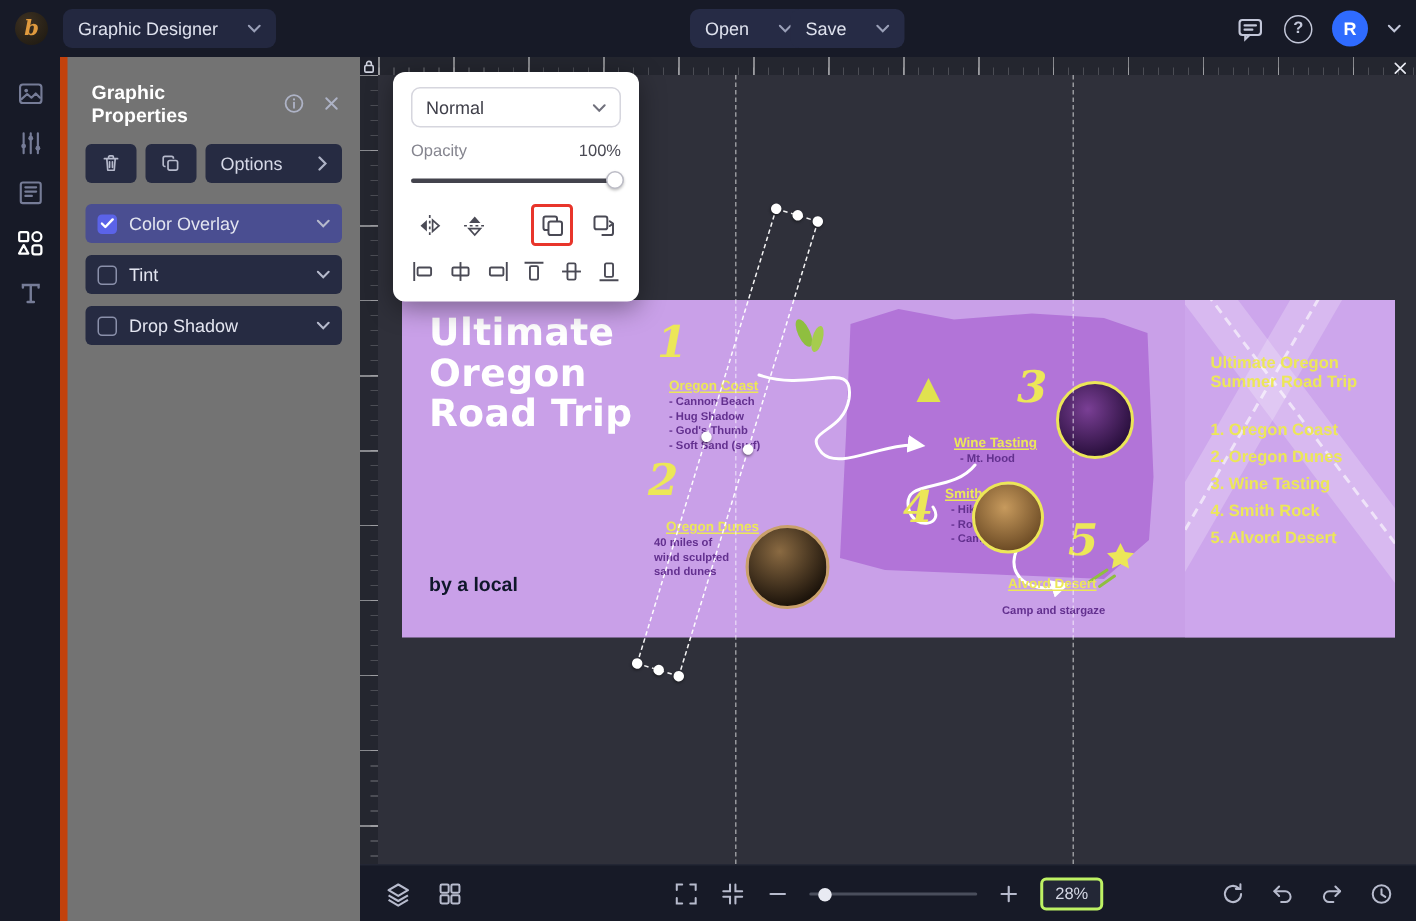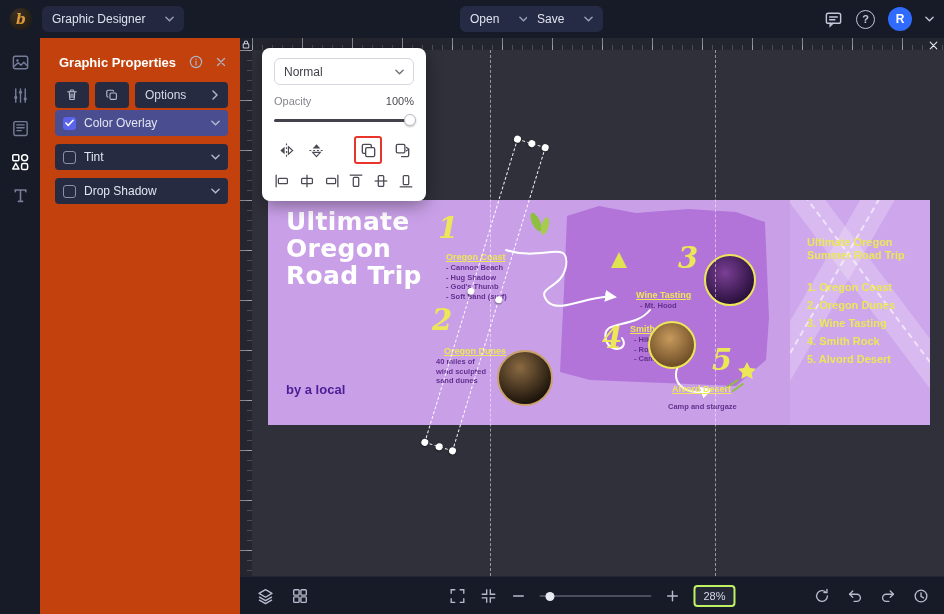--- a/index.html
+++ b/index.html
@@ -27,31 +27,31 @@
   .avatar { width:24px; height:24px; border-radius:50%; background:#2f6bff; color:#fff; font-size:12px; font-weight:bold;
             display:flex; align-items:center; justify-content:center; cursor:pointer; }
 
   
   .rail { position:absolute; left:0; top:38px; bottom:0; width:40px; background:#171a27;
           display:flex; flex-direction:column; align-items:center; padding-top:15px; gap:14px; z-index:90; }
   .rail button { color:#767c97; cursor:pointer; border:none; background:transparent; padding:0; }
   .rail button.active { color:#ffffff; }
 
   
-  .props { position:absolute; left:40px; top:38px; bottom:0; width:200px; background:#c2410c; z-index:90; border-left:3px solid #c2410c; }
+  .props { position:absolute; left:40px; top:38px; bottom:0; width:200px; background:#737373; z-index:90; border-left:5px solid #c2410c; }
   .props-head { display:flex; align-items:center; gap:10px; padding:16px 12px 12px 16px; }
   .props-title { flex:1; color:#fff; font-size:13px; font-weight:bold; }
   .hic { color:#aeb3c6; cursor:pointer; border:none; background:transparent; padding:0; }
   .props-tools { display:flex; gap:6px; padding:0 12px; height:26px; }
   .tool-btn { width:34px; height:26px; background:#262b42; border-radius:4px; color:#b6bacc;
               display:flex; align-items:center; justify-content:center; cursor:pointer; border:none; }
   .options-btn { flex:1; background:#262b42; border-radius:4px; color:#d5d8e6; font-size:12px;
                  display:flex; align-items:center; padding:0 10px; cursor:pointer; border:none; font-family:inherit; }
   .options-btn .ch { margin-left:auto; color:#aeb3c6; }
-  .prop-rows { margin-top:2px; }
+  .prop-rows { margin-top:14px; }
   .prop-row { margin:0 12px 8px; height:26px; border-radius:4px; background:#262b42; display:flex; align-items:center;
               gap:8px; padding:0 8px; cursor:pointer; }
   .prop-row.selected { background:#4a4e91; }
   .cbx { width:13px; height:13px; border-radius:3px; border:1.5px solid #8a90aa; flex:0 0 auto; }
   .cbx.checked { border:none; background:#5b63e8; color:#fff; display:flex; align-items:center; justify-content:center; }
   .prop-label { font-size:12px; color:#e3e5f0; }
   .prop-row .ch { margin-left:auto; color:#b6bacc; }
 
   
   .canvas { position:absolute; left:240px; top:38px; right:0; bottom:38px; background:#2f303a; overflow:hidden; }
@@ -77,21 +77,21 @@
   .hdl { position:absolute; width:7px; height:7px; border-radius:50%; background:#fff; box-shadow:0 1px 2px rgba(0,0,0,.45); }
   .h-nw{left:-4px;top:-4px} .h-n{left:calc(50% - 3.5px);top:-4px} .h-ne{right:-4px;top:-4px}
   .h-e{right:-4px;top:calc(50% - 3.5px)} .h-se{right:-4px;bottom:-4px} .h-s{left:calc(50% - 3.5px);bottom:-4px}
   .h-sw{left:-4px;bottom:-4px} .h-w{left:-4px;top:calc(50% - 3.5px)}
 
   
   .poster { position:absolute; left:28px; top:162px; width:662px; height:225px; background:#c9a0e8; z-index:5; overflow:hidden; }
   .p-art { position:absolute; left:0; top:0; }
   .p-title { position:absolute; left:18px; top:8px; font-family:"DejaVu Sans",sans-serif; font-weight:800;
              font-size:25px; line-height:27px; color:#fff; letter-spacing:.3px; }
-  .p-byline { position:absolute; left:18px; top:182px; color:#4c1d95; font-weight:bold; font-size:13px; }
+  .p-byline { position:absolute; left:18px; top:182px; color:#0f172a; font-weight:bold; font-size:13px; }
   .p-num { position:absolute; color:#ece758; font-size:29px; font-weight:bold; font-style:italic;
            font-family:"DejaVu Serif",serif; line-height:1; }
   .p-name { position:absolute; color:#ece758; font-size:9px; font-weight:bold; text-decoration:underline; white-space:nowrap; }
   .p-det { position:absolute; color:#63308f; font-size:7.5px; line-height:9.5px; font-weight:bold; white-space:nowrap; }
   .photo { position:absolute; border-radius:50%; }
   #photo-dunes { left:229px; top:150px; width:56px; height:56px; border:2px solid #c9a06b;
                  background:radial-gradient(circle at 40% 30%, #8a6a42, #1d140b 75%); }
   #photo-grapes { left:436px; top:54px; width:52px; height:52px; border:2px solid #ece758;
                   background:radial-gradient(circle at 40% 35%, #7a3f95, #2c1140 72%); }
   #photo-rock { left:380px; top:121px; width:48px; height:48px; border:2px solid #ece758;

